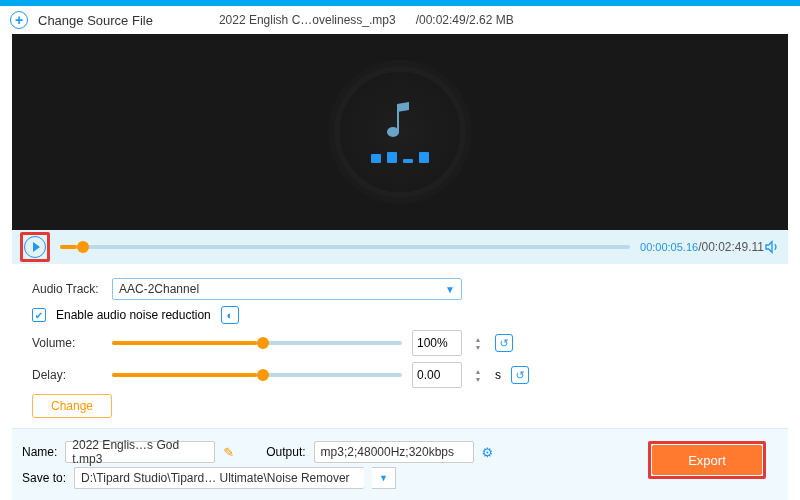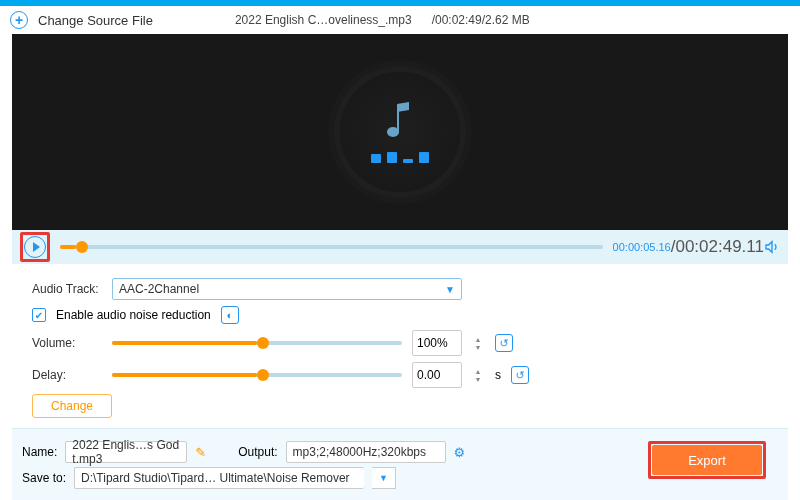--- a/index.html
+++ b/index.html
@@ -1,39 +1,39 @@
 <!DOCTYPE html>
 <html><head>
 <meta charset="utf-8">
 <style>
 *{box-sizing:border-box;margin:0;padding:0;font-family:Arial,sans-serif;font-size:12px}
 body{width:800px;height:500px;background:#fff;overflow:hidden}
 .titlebar{height:6px;background:#00a8f0}
 .header{height:28px;display:flex;align-items:center;padding:0 10px;gap:10px;color:#555}
 .plus-icon{width:18px;height:18px;border:1.5px solid #2196f3;border-radius:50%;display:flex;align-items:center;justify-content:center;color:#2196f3;font-size:14px;font-weight:bold}
 .src-label{color:#333;font-size:13px}
-.file-info{margin-left:72px;color:#444;font-size:12px}
+.file-info{margin-left:56px;color:#444;font-size:12px}
 .preview{height:196px;background:#181818;margin:0 12px;position:relative;display:flex;align-items:center;justify-content:center}
 .circle{width:120px;height:120px;border-radius:50%;background:radial-gradient(circle,#1f1f1f 0%,#191919 70%);box-shadow:0 0 0 6px rgba(255,255,255,0.02),0 0 0 12px rgba(255,255,255,0.015);display:flex;flex-direction:column;align-items:center;justify-content:center;gap:10px}
 .note{width:30px;height:40px;position:relative}
 .note::after{content:"";position:absolute;bottom:4px;left:2px;width:12px;height:10px;background:#6aa3c8;border-radius:50%}
 .note::before{content:"";position:absolute;bottom:8px;left:12px;width:2px;height:28px;background:#6aa3c8}
 .flag{position:absolute;top:2px;left:12px;width:12px;height:8px;background:#6aa3c8;transform:skewY(-10deg)}
 .eq{display:flex;gap:6px;align-items:flex-end;height:12px}
 .eq span{width:10px;background:#2196f3;border-radius:1px}
 .eq span:nth-child(1){height:9px}.eq span:nth-child(2){height:11px}.eq span:nth-child(3){height:4px}.eq span:nth-child(4){height:11px}
 .transport{height:34px;background:#e3f3fa;margin:0 12px;display:flex;align-items:center;padding:0 8px;}
 .hl-red{border:3px solid #e53935;border-radius:2px;padding:1px}
 .play-btn{width:22px;height:22px;border:1.5px solid #2196f3;border-radius:50%;display:flex;align-items:center;justify-content:center;cursor:pointer}
 .play-tri{width:0;height:0;border-left:7px solid #2196f3;border-top:5px solid transparent;border-bottom:5px solid transparent;margin-left:2px}
 .prog{flex:1;height:4px;background:#bcd9e8;border-radius:2px;position:relative;margin:0 10px}
 .prog-fill{position:absolute;left:0;top:0;height:100%;width:3%;background:#ff9800;border-radius:2px}
 .prog-thumb{position:absolute;left:3%;top:-4px;width:12px;height:12px;background:#ff9800;border-radius:50%}
 .time-cur{color:#2196f3;font-size:11px}
-.time-tot{color:#555;font-size:17px}
+.time-tot{color:#555;font-size:12px}
 .vol-icon{width:16px;height:16px;color:#2196f3}
 .panel{padding:8px 20px 4px 20px;margin:0 12px}
 .row{display:flex;align-items:center;margin:6px 0;gap:10px}
 .lbl{width:70px;color:#333}
 .select{width:350px;height:22px;border:1px solid #8bc4e8;border-radius:2px;display:flex;align-items:center;justify-content:space-between;padding:0 6px;color:#333;background:#fff;cursor:pointer}
 .select .chev{color:#2196f3;font-size:10px}
 .chk{width:14px;height:14px;border:1px solid #2196f3;border-radius:2px;display:flex;align-items:center;justify-content:center;color:#2196f3;font-size:10px;cursor:pointer}
 .slider{flex:0 0 290px;height:4px;background:#bcd9e8;border-radius:2px;position:relative;cursor:pointer}
 .slider-fill{position:absolute;left:0;top:0;height:100%;background:#ff9800;border-radius:2px}
 .slider-thumb{position:absolute;top:-4px;width:12px;height:12px;background:#ff9800;border-radius:50%}
@@ -138,21 +138,21 @@
       </div>
     <span>s</span>
     <div class="reset-sm">↺</div>
   </div>
   <div class="reset-btn">Change</div>
 </div>
 
 <div class="bottom" style="position:relative">
   <div class="brow">
     <span>Name:</span>
-    <div class="txtfield" style="width:122px">
+    <div class="txtfield" style="width:150px">
         <span>2022 Englis…s God t.mp3</span>
       </div>
     <span class="edit-icon">✎</span>
     <span style="margin-left:24px">Output:</span>
     <div class="txtfield" style="width:160px">
         <span>mp3;2;48000Hz;320kbps</span>
       </div>
     <span class="gear">⚙</span>
   </div>
   <div class="brow">

